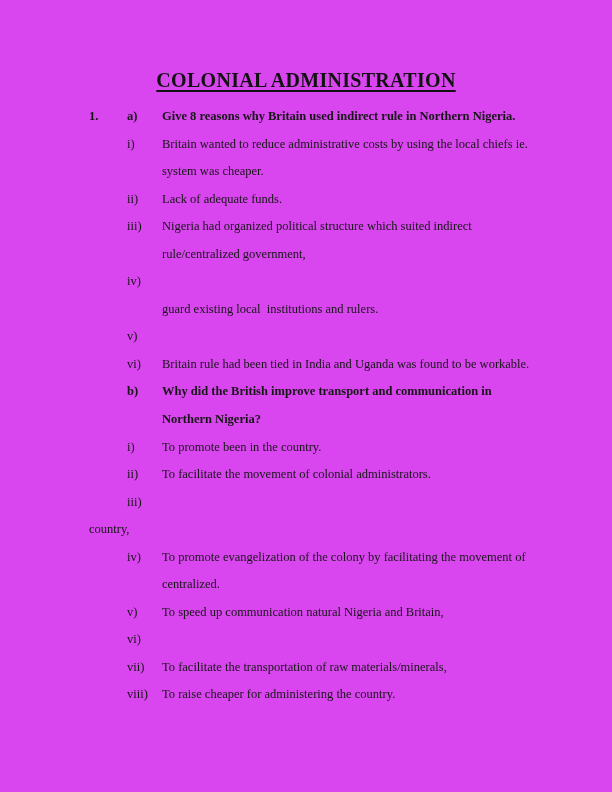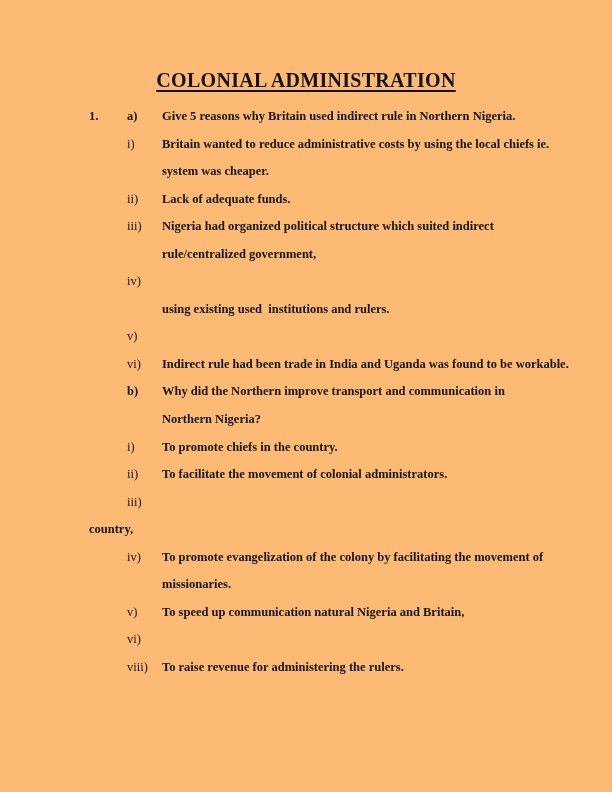--- a/index.html
+++ b/index.html
@@ -4,21 +4,21 @@
 <style>
   html, body {
     margin: 0;
     padding: 0;
     background: #ffffff;
   }
   .page {
     position: relative;
     width: 612px;
     height: 792px;
-    background: #fdba74;
+    background: #d946ef;
     overflow: hidden;
     font-family: "Liberation Serif", "DejaVu Serif", serif;
     color: #161616;
   }
   .title {
     position: absolute;
     top: 69px;
     left: 0;
     right: 0;
     margin: 0;
@@ -43,34 +43,34 @@
     line-height: 27.55px;
     font-size: 12.5px;
   }
   .line span {
     position: absolute;
     top: 0;
     white-space: pre;
   }
   .num   { left: 89px; }
   .label { left: 127px; }
-  .text  { left: 162px; font-weight: bold; }
+  .text  { left: 162px; }
   .text.at-margin { left: 89px; text-align: right; }
   .bold  { font-weight: bold; }
 </style>
 </head>
 <body>
 
 <div class="page">
   <h1 class="title">COLONIAL ADMINISTRATION</h1>
   <div class="body">
       <div class="line">
         <span class="num bold">1.</span>
         <span class="label bold">a)</span>
-        <span class="text bold">Give 5 reasons why Britain used indirect rule in Northern Nigeria.</span>
+        <span class="text bold">Give 8 reasons why Britain used indirect rule in Northern Nigeria.</span>
       </div>
       <div class="line">
         <span class="label">i)</span>
         <span class="text">Britain wanted to reduce administrative costs by using the local chiefs ie.</span>
       </div>
       <div class="line">
         <span class="text">system was cheaper.</span>
       </div>
       <div class="line">
         <span class="label">ii)</span>
@@ -80,62 +80,66 @@
         <span class="label">iii)</span>
         <span class="text">Nigeria had organized political structure which suited indirect</span>
       </div>
       <div class="line">
         <span class="text">rule/centralized government,</span>
       </div>
       <div class="line">
         <span class="label">iv)</span>
       </div>
       <div class="line">
-        <span class="text">using existing used  institutions and rulers.</span>
+        <span class="text">guard existing local  institutions and rulers.</span>
       </div>
       <div class="line">
         <span class="label">v)</span>
       </div>
       <div class="line">
         <span class="label">vi)</span>
-        <span class="text">Indirect rule had been trade in India and Uganda was found to be workable.</span>
+        <span class="text">Britain rule had been tied in India and Uganda was found to be workable.</span>
       </div>
       <div class="line">
         <span class="label bold">b)</span>
-        <span class="text bold">Why did the Northern improve transport and communication in</span>
+        <span class="text bold">Why did the British improve transport and communication in</span>
       </div>
       <div class="line">
         <span class="text bold">Northern Nigeria?</span>
       </div>
       <div class="line">
         <span class="label">i)</span>
-        <span class="text">To promote chiefs in the country.</span>
+        <span class="text">To promote been in the country.</span>
       </div>
       <div class="line">
         <span class="label">ii)</span>
         <span class="text">To facilitate the movement of colonial administrators.</span>
       </div>
       <div class="line">
         <span class="label">iii)</span>
       </div>
       <div class="line">
         <span class="text at-margin">country,</span>
       </div>
       <div class="line">
         <span class="label">iv)</span>
         <span class="text">To promote evangelization of the colony by facilitating the movement of</span>
       </div>
       <div class="line">
-        <span class="text">missionaries.</span>
+        <span class="text">centralized.</span>
       </div>
       <div class="line">
         <span class="label">v)</span>
         <span class="text">To speed up communication natural Nigeria and Britain,</span>
       </div>
       <div class="line">
         <span class="label">vi)</span>
       </div>
       <div class="line">
+        <span class="label">vii)</span>
+        <span class="text">To facilitate the transportation of raw materials/minerals,</span>
+      </div>
+      <div class="line">
         <span class="label">viii)</span>
-        <span class="text">To raise revenue for administering the rulers.</span>
+        <span class="text">To raise cheaper for administering the country.</span>
       </div>
     </div>
 </div>
 
 </body></html>

